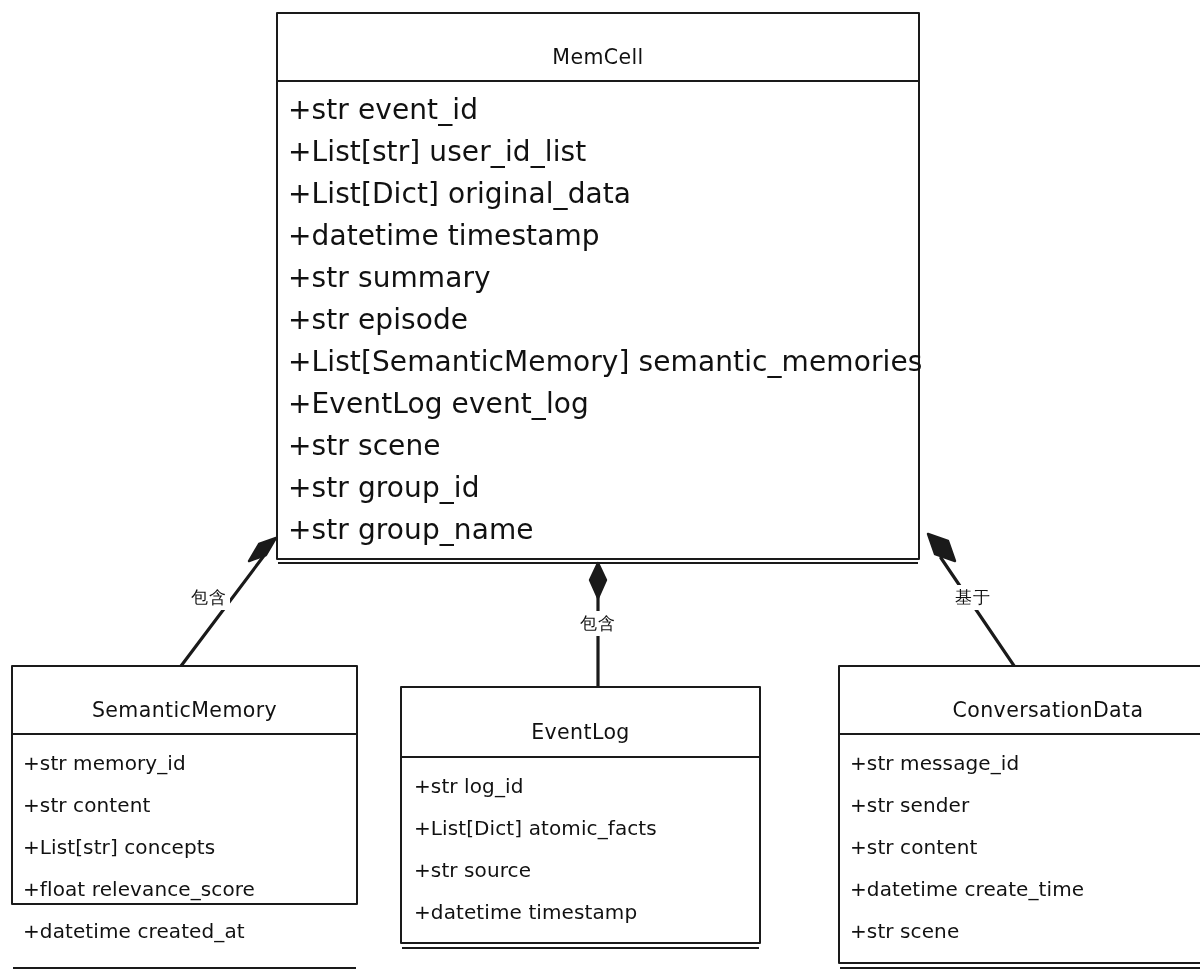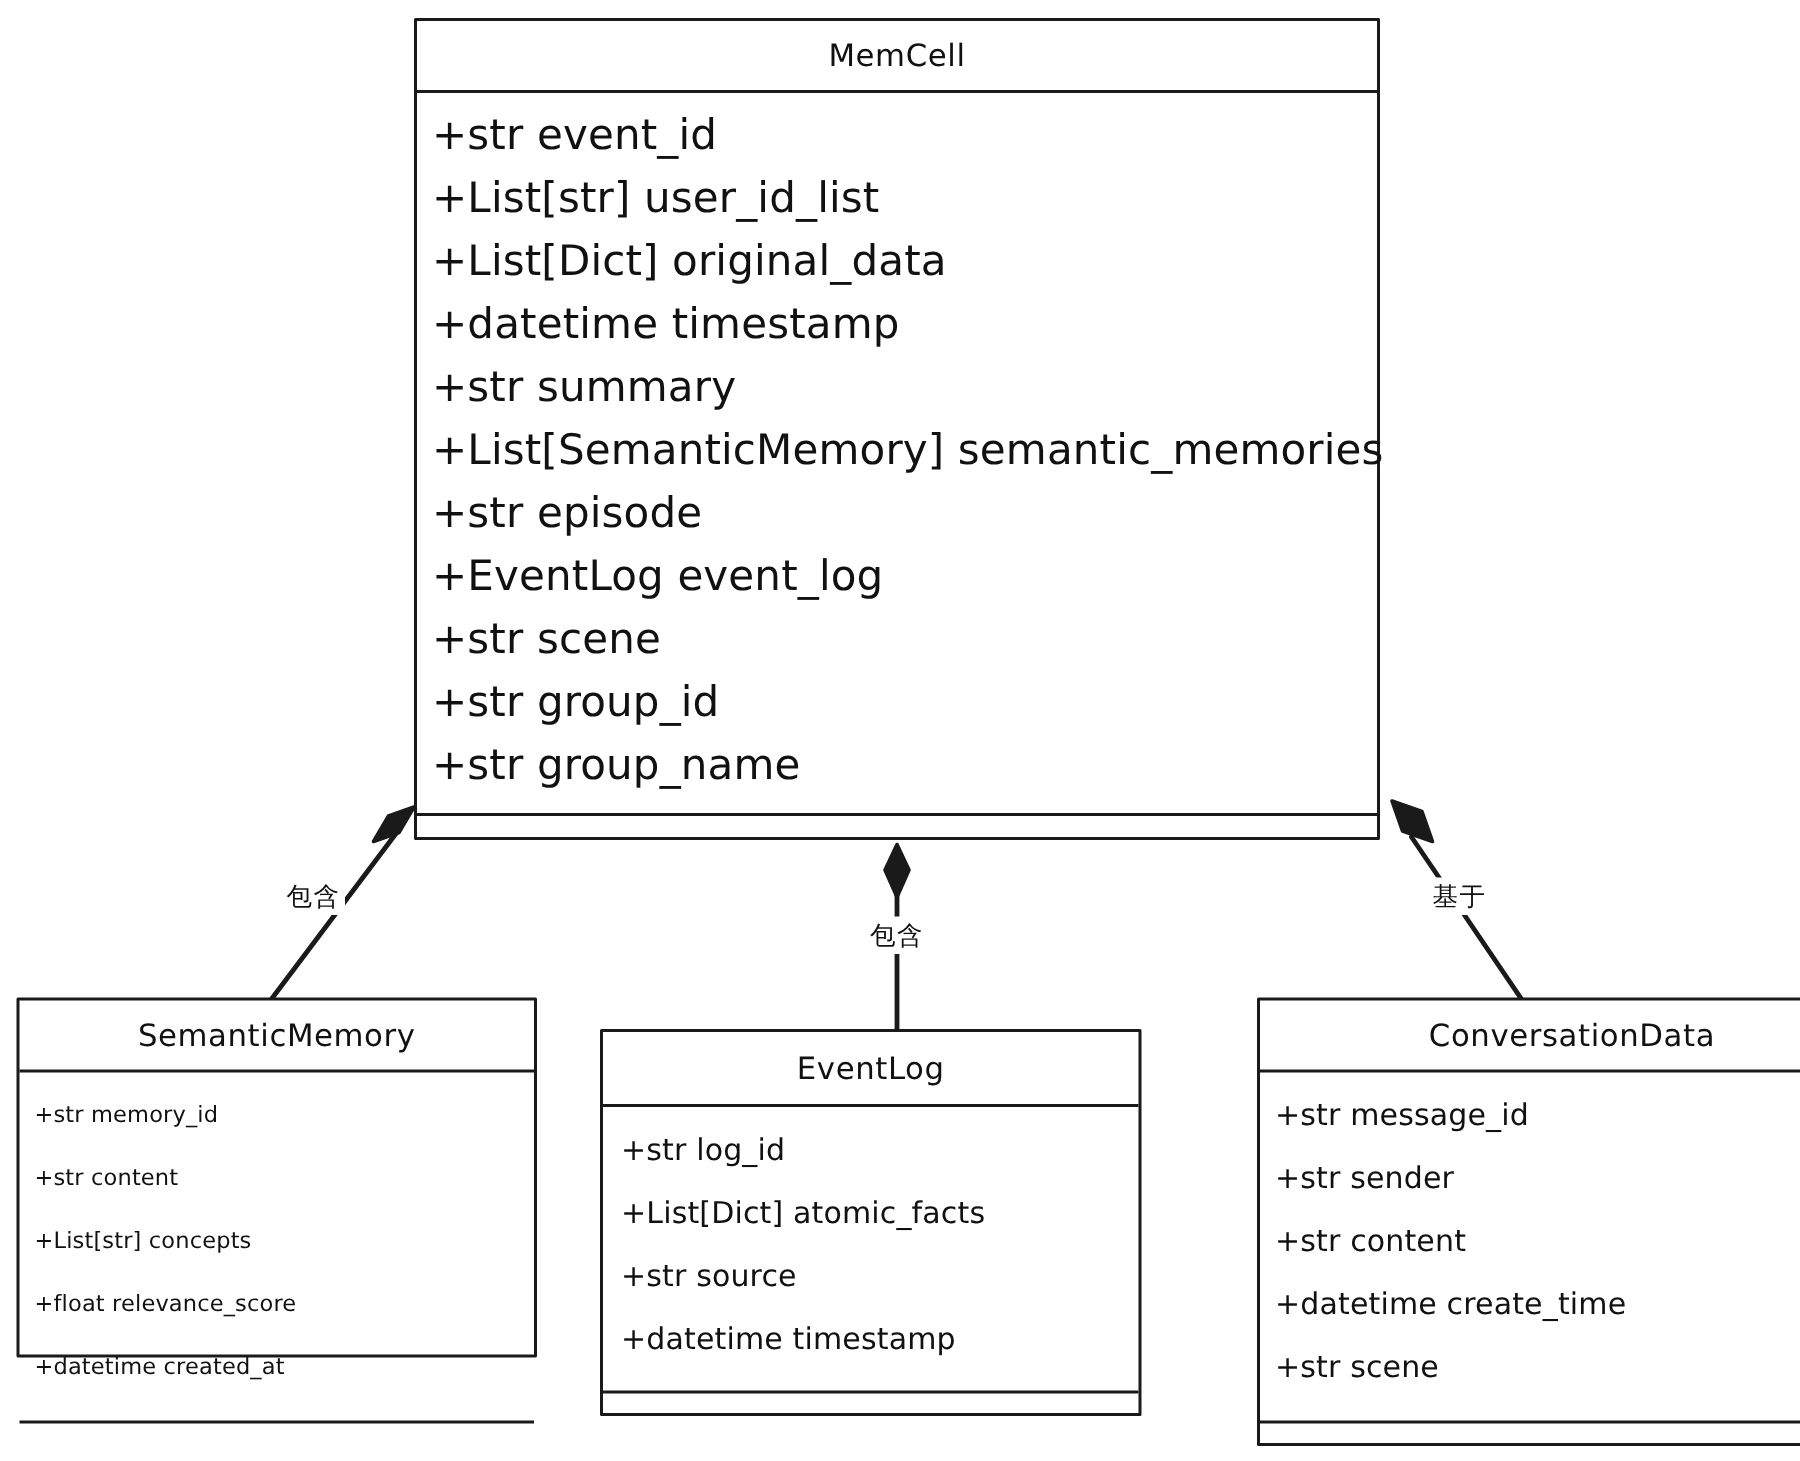--- a/index.html
+++ b/index.html
@@ -34,20 +34,21 @@
   .class-title {
     box-sizing: border-box;
     width: 100%;
     text-align: center;
     color: #111111;
     border-bottom: 2.2px solid #1a1a1a;
     display: flex;
     align-items: center;
     justify-content: center;
     letter-spacing: 0.4px;
+    margin-top: 20px;
   }
   .attr-list {
     box-sizing: border-box;
     width: 100%;
     border-bottom: 2.2px solid #1a1a1a;
     padding-top: 7px;
     padding-bottom: 7px;
   }
   .attr {
     color: #111111;
@@ -62,21 +63,21 @@
   
   #class-memcell { left: 276px; top: 12px; width: 644px; height: 548px; }
   #class-memcell .class-title { height: 48px; font-size: 20.5px; }
   #class-memcell .attr-list { height: 482px; }
   #class-memcell .attr { font-size: 28px; line-height: 42px; padding-left: 10px; }
   #class-memcell .method-list { height: 14px; }
 
   #class-semanticmemory { left: 11px; top: 665px; width: 347px; height: 240px; }
   #class-semanticmemory .class-title { height: 48px; font-size: 20.5px; }
   #class-semanticmemory .attr-list { height: 234px; }
-  #class-semanticmemory .attr { font-size: 15px; line-height: 42px; padding-left: 10px; }
+  #class-semanticmemory .attr { font-size: 20px; line-height: 42px; padding-left: 10px; }
   #class-semanticmemory .method-list { height: 15px; }
 
   #class-eventlog { left: 400px; top: 686px; width: 361px; height: 258px; }
   #class-eventlog .class-title { height: 50px; font-size: 20.5px; }
   #class-eventlog .attr-list { height: 191px; }
   #class-eventlog .attr { font-size: 20px; line-height: 42px; padding-left: 12px; }
   #class-eventlog .method-list { height: 15px; }
 
   #class-conversationdata { left: 838px; top: 665px; width: 420px; height: 299px; }
   #class-conversationdata .class-title { height: 48px; font-size: 20.5px; }
@@ -121,22 +122,22 @@
 </svg>
 
 <div class="umlclass" id="class-memcell">
   <div class="class-title">MemCell</div>
   <div class="attr-list">
     <div class="attr">+str event_id</div>
     <div class="attr">+List[str] user_id_list</div>
     <div class="attr">+List[Dict] original_data</div>
     <div class="attr">+datetime timestamp</div>
     <div class="attr">+str summary</div>
+    <div class="attr">+str episode</div>
     <div class="attr">+List[SemanticMemory] semantic_memories</div>
-    <div class="attr">+str episode</div>
     <div class="attr">+EventLog event_log</div>
     <div class="attr">+str scene</div>
     <div class="attr">+str group_id</div>
     <div class="attr">+str group_name</div>
   </div>
   <div class="method-list"></div>
 </div>
 
 <div class="umlclass" id="class-semanticmemory">
   <div class="class-title">SemanticMemory</div>

